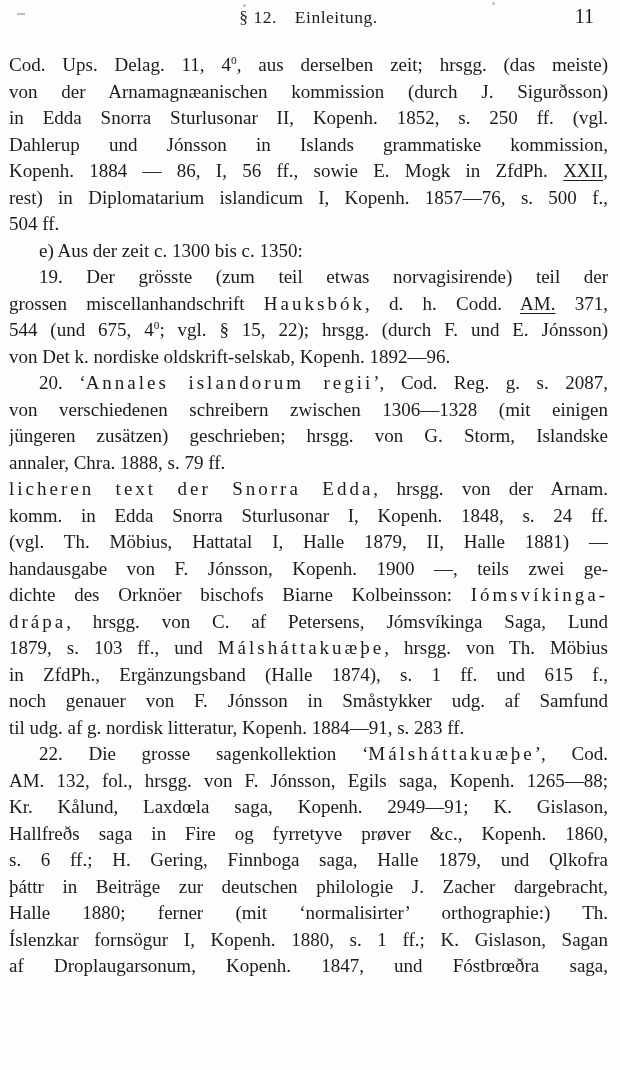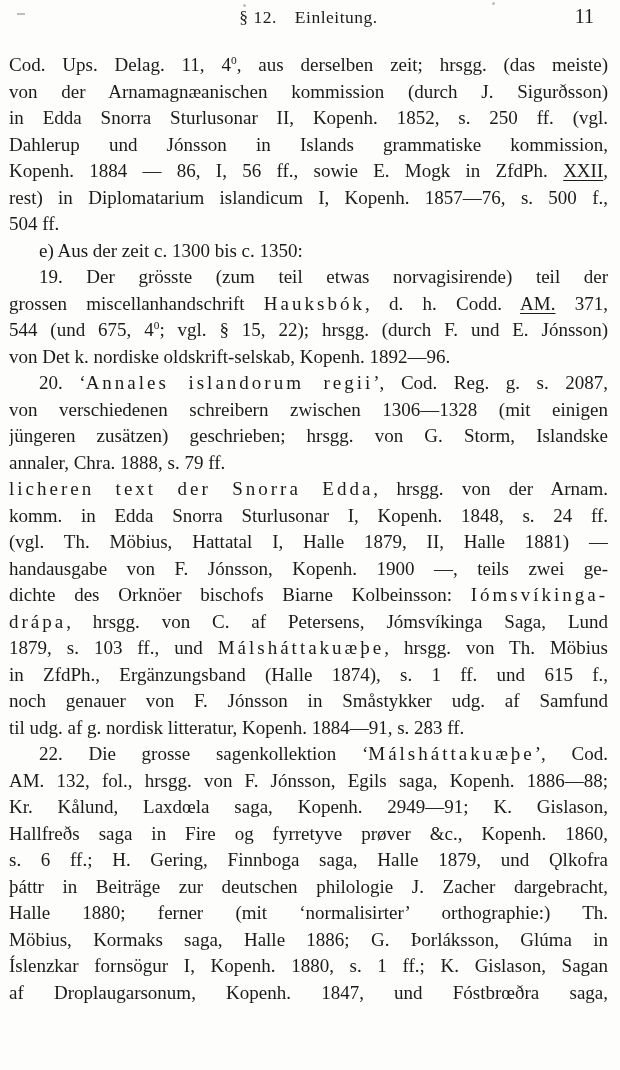--- a/index.html
+++ b/index.html
@@ -88,23 +88,22 @@
       <div class="line"><span>komm. in Edda Snorra Sturlusonar I, Kopenh. 1848,  s. 24 ff.</span></div>
       <div class="line"><span>(vgl. Th. Möbius,  Hattatal I,  Halle 1879, II, Halle 1881)  —</span></div>
       <div class="line"><span>handausgabe von F. Jónsson, Kopenh. 1900  —,  teils zwei ge-</span></div>
       <div class="line"><span>dichte des Orknöer bischofs Biarne Kolbeinsson: </span><span class="sp">Iómsvíkinga-</span></div>
       <div class="line"><span class="sp">drápa</span><span>, hrsgg. von C. af Petersens, Jómsvíkinga Saga, Lund</span></div>
       <div class="line"><span>1879, s. 103 ff., und </span><span class="sp">Málsháttakuæþe</span><span>, hrsgg. von Th. Möbius</span></div>
       <div class="line"><span>in ZfdPh., Ergänzungsband (Halle 1874),  s. 1 ff.  und  615 f.,</span></div>
       <div class="line"><span>noch genauer von F. Jónsson in Småstykker udg. af Samfund</span></div>
       <div class="line noj"><span>til udg. af g. nordisk litteratur, Kopenh. 1884—91, s. 283 ff.</span></div>
       <div class="line indent"><span>22. Die grosse sagenkollektion ‘</span><span class="sp">Málsháttakuæþe</span><span>’, Cod.</span></div>
-      <div class="line"><span>AM. 132, fol., hrsgg. von F. Jónsson, Egils saga, Kopenh. 1886—88;</span></div>
+      <div class="line"><span>AM. 132, fol., hrsgg. von F. Jónsson, Egils saga, Kopenh. 1265—88;</span></div>
       <div class="line"><span>Kr. Kålund,  Laxdœla saga,  Kopenh. 2949—91;  K. Gislason,</span></div>
       <div class="line"><span>Hallfreðs saga in Fire og fyrretyve prøver &amp;c., Kopenh. 1860,</span></div>
       <div class="line"><span>s. 6 ff.;  H. Gering,  Finnboga saga,  Halle 1879,  und  Ǫlkofra</span></div>
       <div class="line"><span>þáttr in Beiträge zur deutschen philologie J. Zacher dargebracht,</span></div>
       <div class="line"><span>Halle 1880;  ferner  (mit  ‘normalisirter’  orthographie:)  Th.</span></div>
-      <div class="line"><span>Möbius, Kormaks saga, Halle 1886;  G. Þorláksson, Glúma in</span></div>
       <div class="line"><span>Íslenzkar fornsögur I, Kopenh. 1880, s. 1 ff.; K. Gislason, Sagan</span></div>
       <div class="line"><span>af  Droplaugarsonum,  Kopenh. 1847,  und  Fóstbrœðra  saga,</span></div>
     </div>
 </div>
 
 </body></html>

